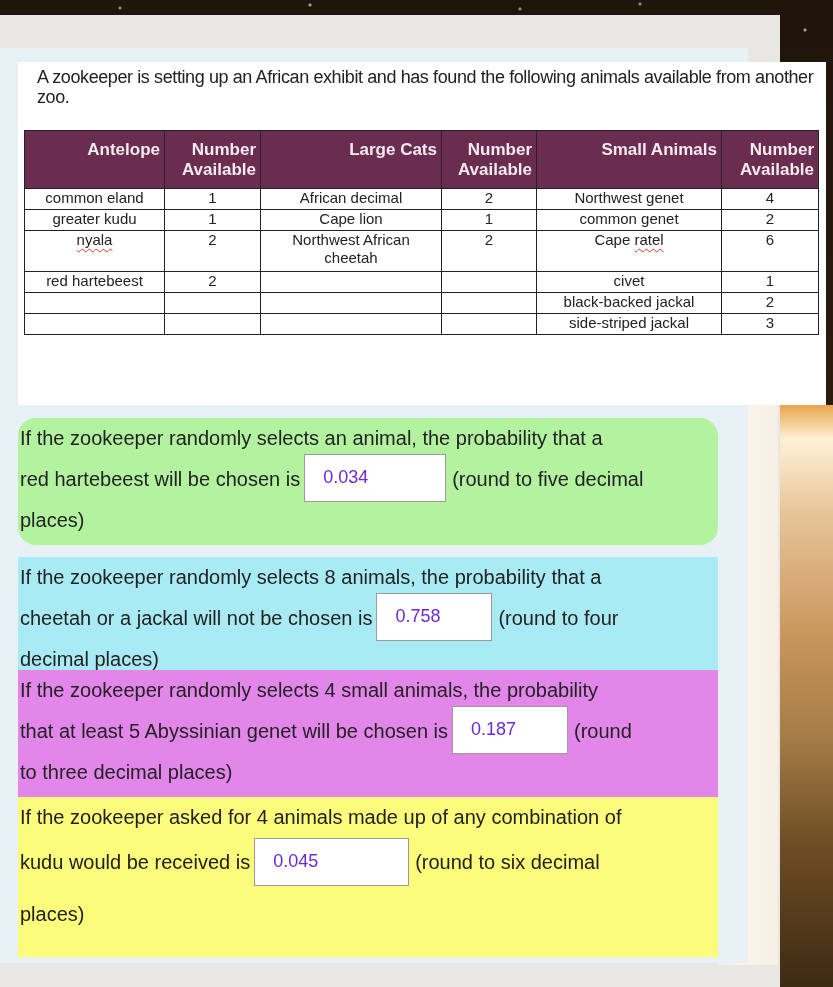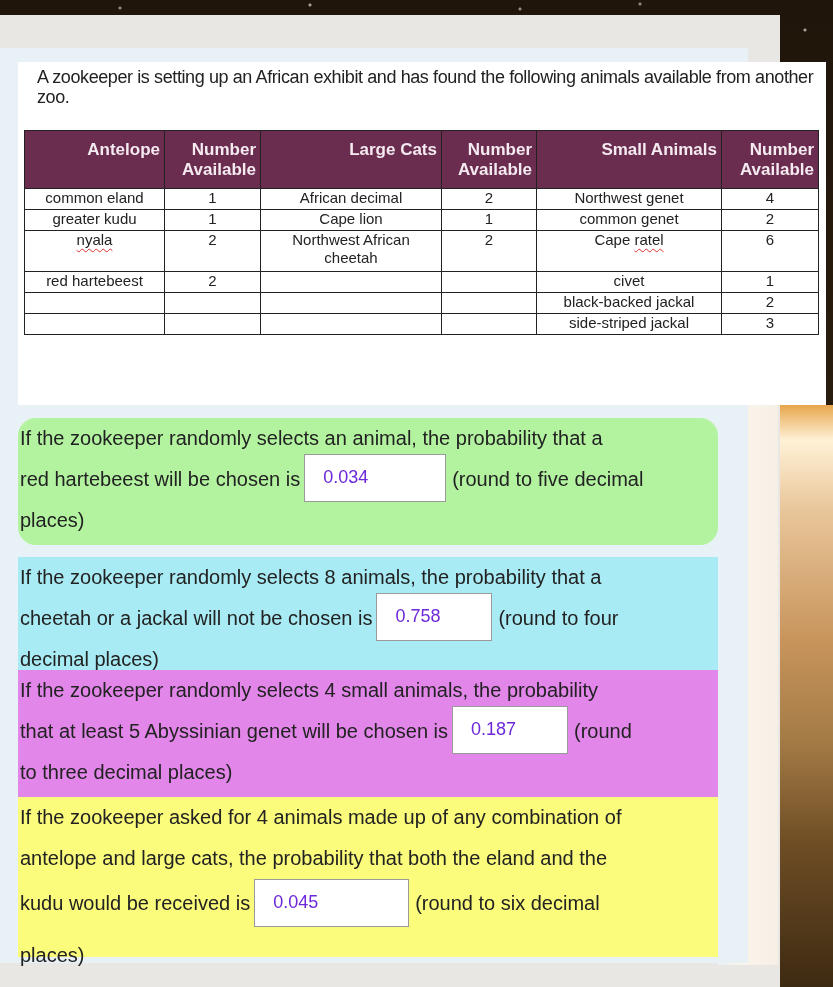--- a/index.html
+++ b/index.html
@@ -181,18 +181,17 @@
 <div class="block magenta">
   <span class="line">If the zookeeper randomly selects 4 small animals, the probability</span>
   <span class="line">
     <span>that at least 5 Abyssinian genet will be chosen is</span><input class="answer" style="width: 116px;" type="text" value="0.187"><span>(round</span>
   </span>
   <span class="line">to three decimal places)</span>
 </div>
 
 <div class="block yellow">
   <span class="line">If the zookeeper asked for 4 animals made up of any combination of</span>
-  <span class="line">antelope and large cats, the probability that both the eland and the</span>
   <span class="line" style="height:48px;line-height:48px">
     <span>kudu would be received is</span><input class="answer" style="width: 155px; margin-top: -4px;" type="text" value="0.045"><span>(round to six decimal</span>
   </span>
   <span class="line" style="margin-top:8px">places)</span>
 </div>
 
 </body></html>

